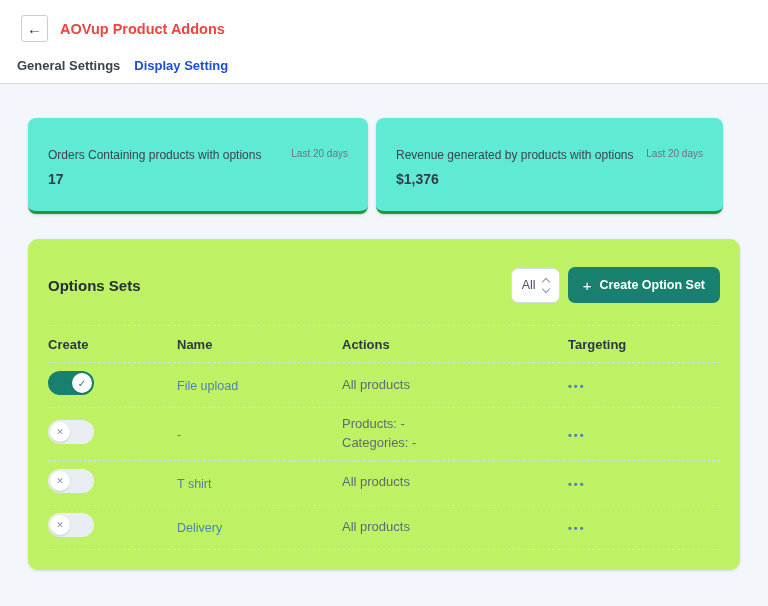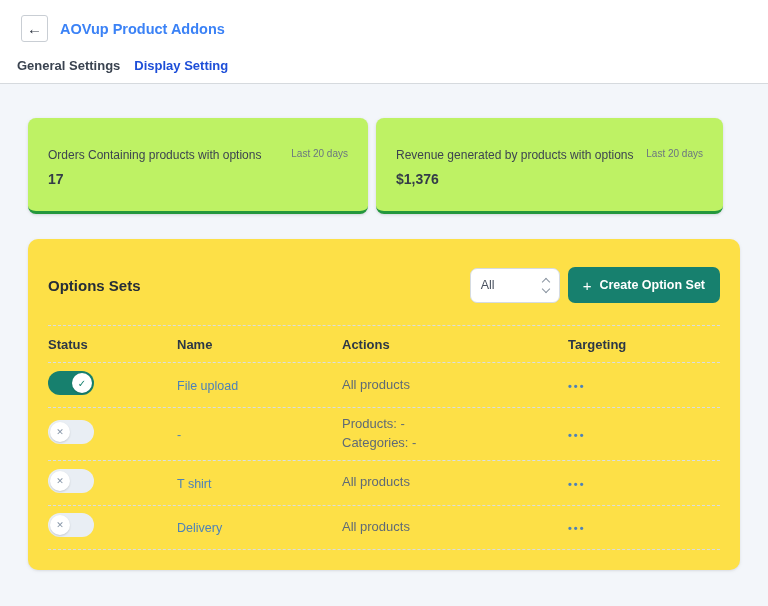--- a/index.html
+++ b/index.html
@@ -26,21 +26,21 @@
     border: 1px solid #c9ced4;
     border-radius: 3px;
     background: #fff;
     display: flex; align-items: center; justify-content: center;
     font-size: 15px; color: #2c3440;
     cursor: pointer;
   }
   .page-title {
     font-size: 14.5px;
     font-weight: 700;
-    color: #3b82f6;
+    color: #ef4444;
   }
   .tabs {
     display: flex;
     gap: 14px;
     margin-top: 16px;
     padding-bottom: 10px;
   }
   .tab {
     font-size: 13px;
     font-weight: 600;
@@ -55,21 +55,21 @@
   }
   
   .content {
     padding: 34px 28px 0 28px;
   }
   .cards-row {
     display: flex;
     gap: 8px;
   }
   .stat-card {
-    background: #bef264;
+    background: #5eead4;
     border-radius: 8px;
     border-bottom: 3px solid #24973d;
     box-shadow: 0 1px 2px rgba(16,24,40,.08), 0 1px 4px rgba(16,24,40,.07);
     height: 96px;
     padding: 20px 20px 0 20px;
     position: relative;
   }
   .stat-card.first { width: 340px; }
   .stat-card.second { flex: 0 0 347px; }
   .stat-top {
@@ -90,21 +90,21 @@
   }
   .stat-value {
     margin-top: 9px;
     font-size: 14px;
     font-weight: 600;
     color: #343c48;
   }
   
   .main-card {
     margin-top: 25px;
-    background: #fde047;
+    background: #bef264;
     border-radius: 10px;
     box-shadow: 0 1px 2px rgba(16,24,40,.06), 0 1px 4px rgba(16,24,40,.06);
     padding: 0 20px 20px 20px;
   }
   .card-head {
     display: flex;
     align-items: center;
     justify-content: space-between;
     padding: 28px 0 22px 0;
   }
@@ -112,21 +112,21 @@
     font-size: 15px;
     font-weight: 700;
     color: #252d38;
   }
   .head-controls {
     display: flex;
     align-items: center;
     gap: 8px;
   }
   .filter-select {
-    width: 90px; height: 35px;
+    width: 49px; height: 35px;
     background: #fff;
     border: 1px solid #d5dbe1;
     border-radius: 7px;
     display: flex;
     align-items: center;
     justify-content: space-between;
     padding: 12px 10px;
     cursor: pointer;
   }
   .filter-value { font-size: 12.5px; color: #4a5260; }
@@ -255,21 +255,21 @@
             </span>
         </div>
         <button class="create-btn">
           <span class="plus">+</span>
           <span>Create Option Set</span>
         </button>
       </div>
     </div>
 
     <div class="tbl-row header">
-      <div>Status</div>
+      <div>Create</div>
       <div>Name</div>
       <div>Actions</div>
       <div>Targeting</div>
     </div>
 
     <div class="tbl-row data">
       <div class="cell-status">
         <span class="toggle on">
           <span class="knob">✓</span>
         </span>

